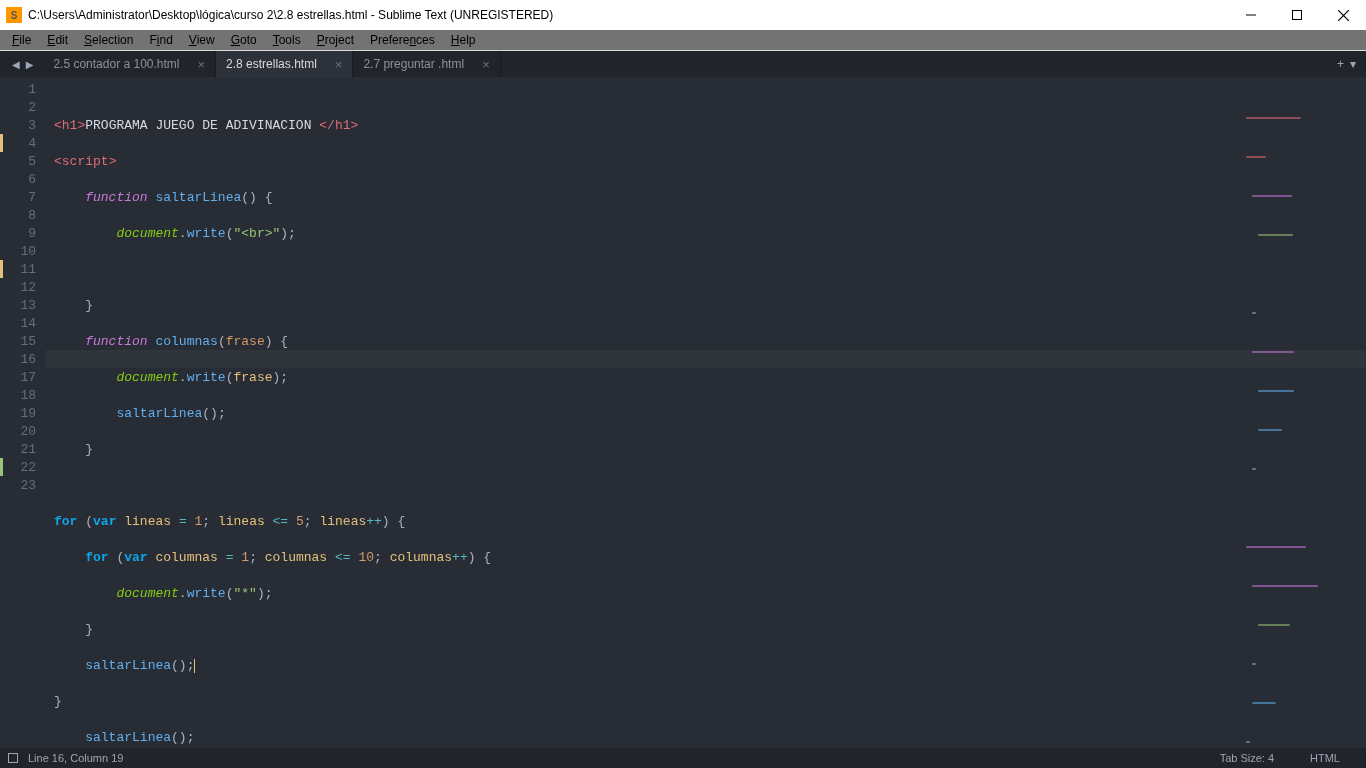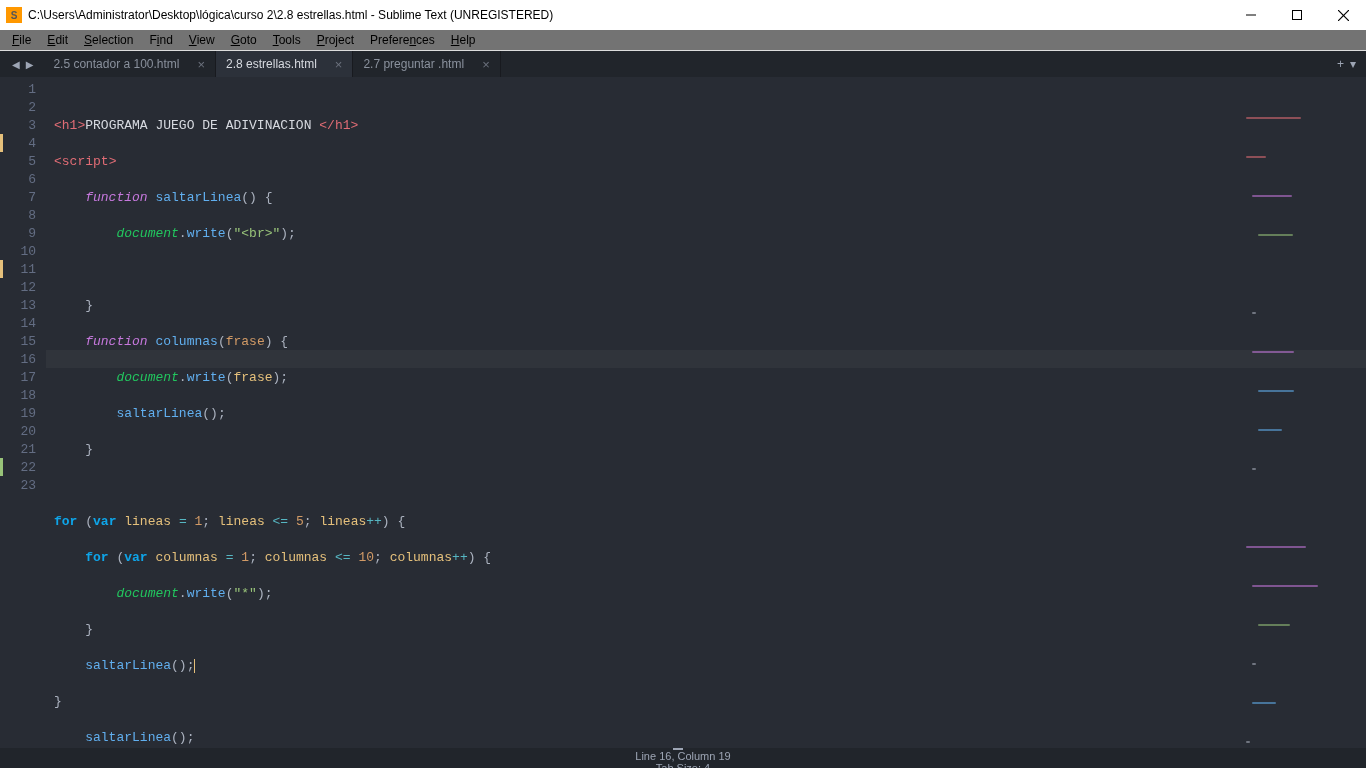--- a/index.html
+++ b/index.html
@@ -27,31 +27,31 @@
   .gutter .mod-bar.green { background:#98c379; }
   .code { flex:1; padding: 4px 0 0 8px; line-height: 18px; white-space: pre; color:#abb2bf; position:relative; }
   .code .cursor-line-hl { position:absolute; left:0; right:0; height:18px; background: rgba(255,255,255,0.04); }
   .tag-br { color:#e06c75; }
   .tag-name { color:#e06c75; }
   .kw { color:#c678dd; font-style: italic; }
   .kw2 { color:#0ea5e9;font-weight:bold; }
   .fn-name { color:#61afef; }
   .var-name { color:#e5c07b; }
   .param { color:#d19a66; }
-  .obj { color:#22c55e; font-style: italic; }
+  .obj { color:#84cc16; font-style: italic; }
   .method { color:#61afef; }
   .str { color:#98c379; }
   .num { color:#d19a66; }
   .op { color:#56b6c2; }
   .punc { color:#abb2bf; }
   .text-content { color:#d7dae0; }
   .caret { display:inline-block; width:1px; height:14px; background:#e5c07b; vertical-align:middle; margin-left:0px; }
   .minimap { position:absolute; right:0; top:0; width: 120px; height: 100%; padding: 4px 4px 0 0; opacity: 0.55; pointer-events:none; }
   .minimap .mm-line { height:2px; margin-bottom:1px; border-radius:1px; }
-  .statusbar { height: 20px; background:#21252b; color:#9da5b4; font-size: 11px; display:flex; align-items:center; padding: 0 8px; flex-direction: column; }
+  .statusbar { height: 20px; background:#21252b; color:#9da5b4; font-size: 11px; display:flex; align-items:center; padding: 0 8px; }
   .statusbar .sb-icon { width:10px; height:10px; border:1px solid #9da5b4; margin-right: 10px; }
   .statusbar .spacer { flex:1; }
   .statusbar .seg { padding: 0 18px; }
 </style>
 </head>
 <body>
 
 <div class="titlebar">
   <div class="app-icon">
       <span>S</span>

